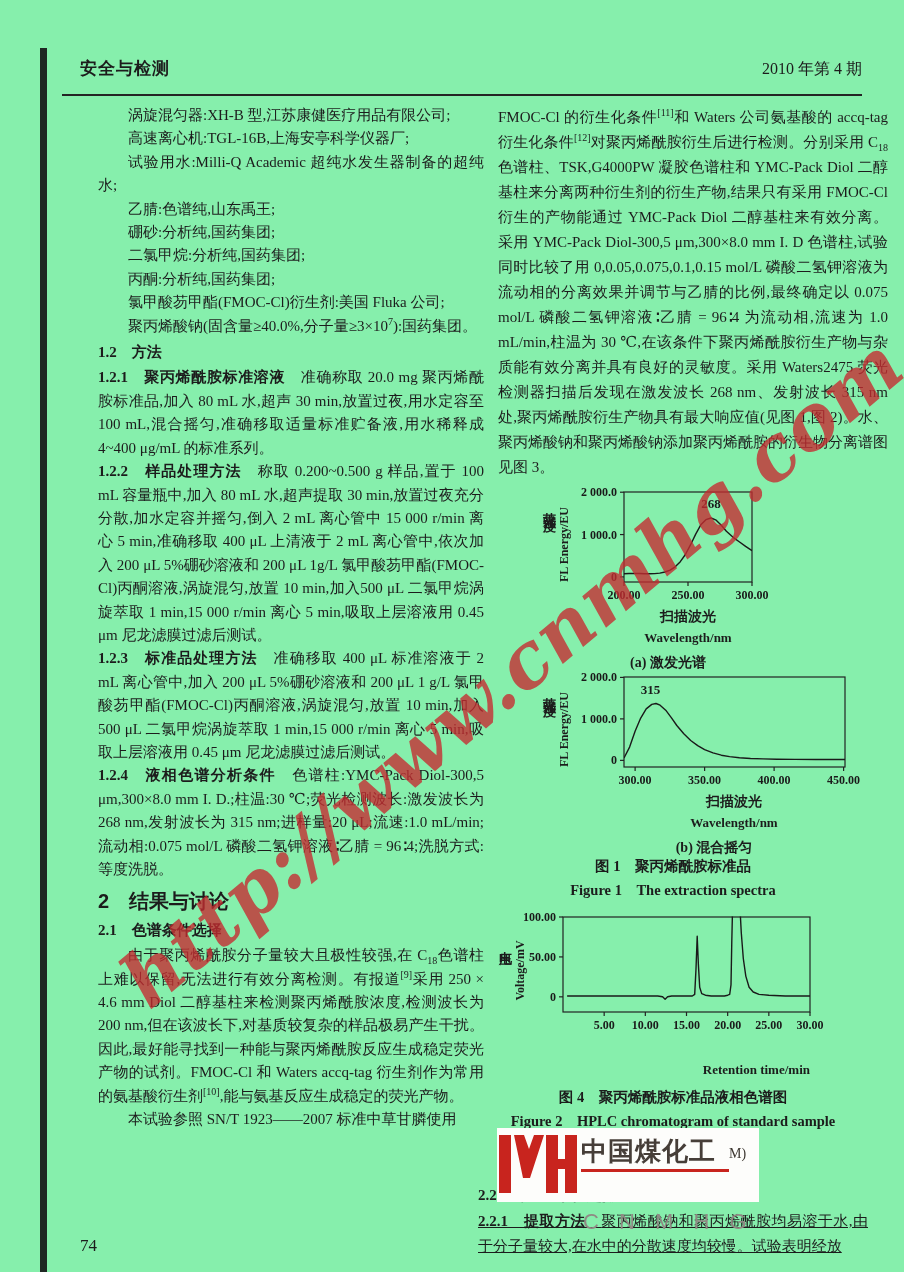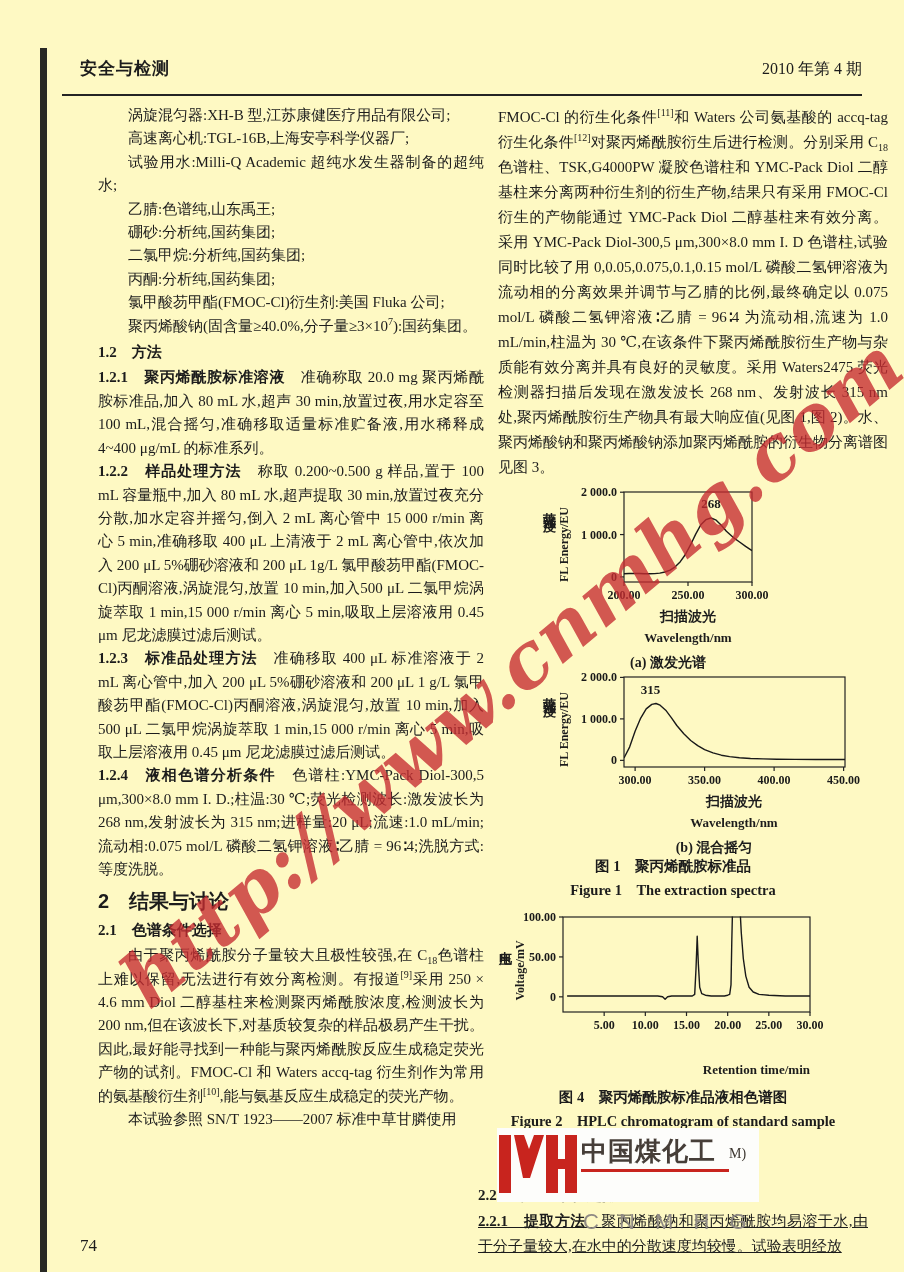--- a/index.html
+++ b/index.html
@@ -1,16 +1,16 @@
 <!DOCTYPE html>
 <html><head>
 <meta charset="utf-8">
 <style>
   html,body{margin:0;padding:0;background:#888;}
-  .page{position:relative;width:904px;height:1272px;background:#fef9c3;overflow:hidden;
+  .page{position:relative;width:904px;height:1272px;background:#86efac;overflow:hidden;
         font-family:"Liberation Serif","DejaVu Serif",serif;color:#1c1c1c;}
   .scan-edge{position:absolute;left:40px;top:48px;width:7px;height:1224px;background:#171717;opacity:.92;}
   .hdr-left{position:absolute;left:80px;top:57px;font-family:"Liberation Sans","DejaVu Sans",sans-serif;
             font-weight:bold;font-size:17px;letter-spacing:1px;}
   .hdr-right{position:absolute;right:42px;top:59px;font-size:16px;}
   .hdr-rule{position:absolute;left:62px;top:94px;width:800px;height:2px;background:#242424;}
   .col{position:absolute;width:386px;font-size:15px;text-align:justify;margin-left:20px;}
   .col-left{left:78px;top:104px;line-height:23.4px;}
   .col-right{left:478px;top:105px;width:390px;line-height:25px;}
   .col p{margin:0;text-indent:2em;}

